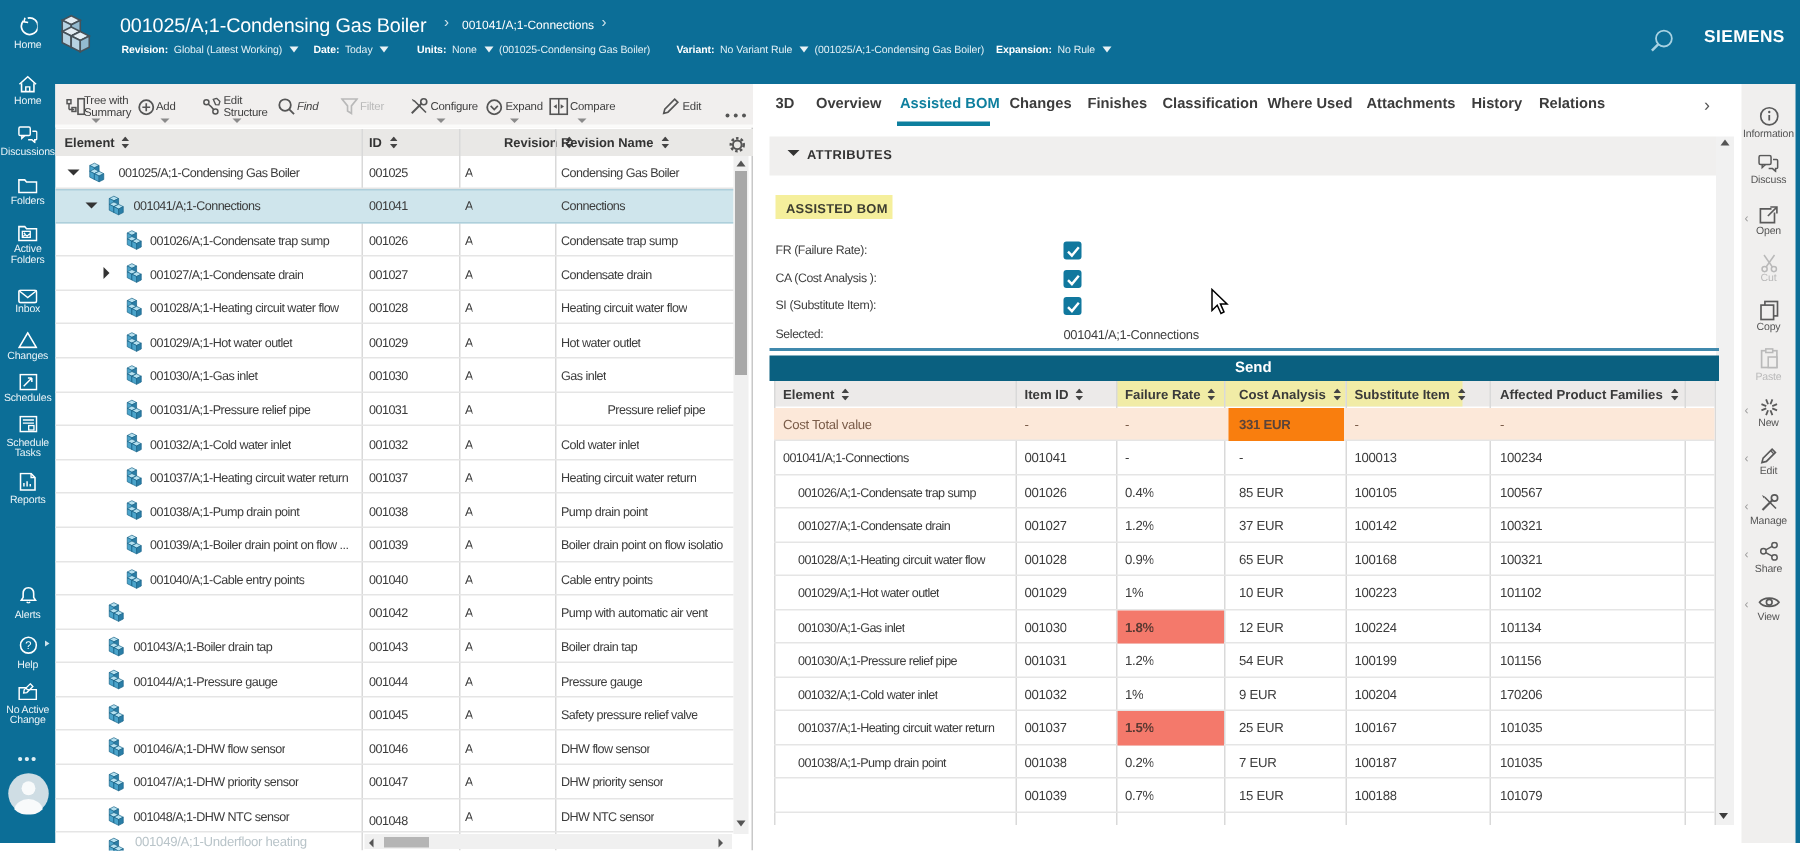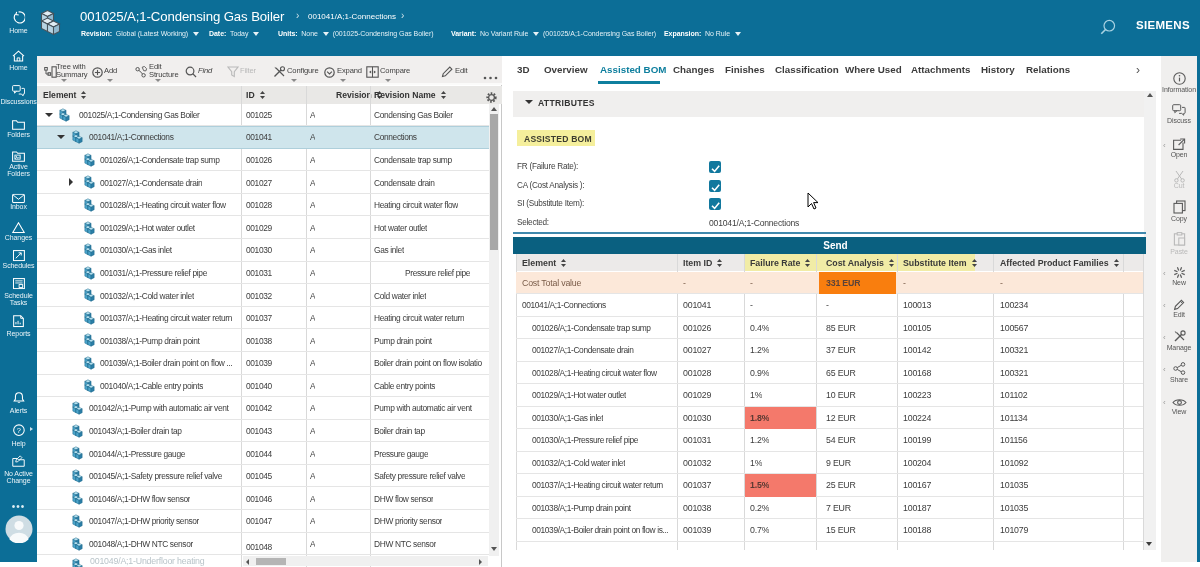--- a/index.html
+++ b/index.html
@@ -438,21 +438,20 @@
         <path d="M5,1 L9,3 L5,5 L1,3 Z" fill="#b5e0ef" stroke="#1b6589" stroke-width="0.6"></path>
         <path d="M1,3 L5,5 L5,10 L1,8 Z" fill="#4ba4cb" stroke="#1b6589" stroke-width="0.6"></path>
         <path d="M5,5 L9,3 L9,8 L5,10 Z" fill="#2a7ea7" stroke="#1b6589" stroke-width="0.6"></path>
         <path d="M5,6 L9,8 L5,10 L1,8 Z" fill="#b5e0ef" stroke="#1b6589" stroke-width="0.6"></path>
         <path d="M1,8 L5,10 L5,15 L1,13 Z" fill="#4ba4cb" stroke="#1b6589" stroke-width="0.6"></path>
         <path d="M5,10 L9,8 L9,13 L5,15 Z" fill="#2a7ea7" stroke="#1b6589" stroke-width="0.6"></path>
         <path d="M9,8 L13,10 L9,12 L5,10 Z" fill="#b5e0ef" stroke="#1b6589" stroke-width="0.6"></path>
         <path d="M5,10 L9,12 L9,17 L5,15 Z" fill="#4ba4cb" stroke="#1b6589" stroke-width="0.6"></path>
         <path d="M9,12 L13,10 L13,15 L9,17 Z" fill="#2a7ea7" stroke="#1b6589" stroke-width="0.6"></path>
       </svg></div>
-    <div class="abs tcell tre" style="left:89px;top:397.14px;height:22.58px;max-width:151px;">001042/A;1-Pump with automatic air vent</div>
     <div class="abs tcell tre" style="left:246px;top:397.14px;height:22.58px;">001042</div>
     <div class="abs tcell tre" style="left:310px;top:397.14px;height:22.58px;">A</div>
     <div class="abs tcell tre" style="left:374px;top:397.14px;height:22.58px;max-width:112px;">Pump with automatic air vent</div>
     <div class="abs" style="left:37px;top:419.72px;width:452px;height:22.58px;border-bottom:1px solid #e5e5e5;"></div>
     <div class="abs" style="left:72px;top:423.72px;"><svg width="11" height="14" viewBox="0 0 14 18">
         <path d="M5,1 L9,3 L5,5 L1,3 Z" fill="#b5e0ef" stroke="#1b6589" stroke-width="0.6"></path>
         <path d="M1,3 L5,5 L5,10 L1,8 Z" fill="#4ba4cb" stroke="#1b6589" stroke-width="0.6"></path>
         <path d="M5,5 L9,3 L9,8 L5,10 Z" fill="#2a7ea7" stroke="#1b6589" stroke-width="0.6"></path>
         <path d="M5,6 L9,8 L5,10 L1,8 Z" fill="#b5e0ef" stroke="#1b6589" stroke-width="0.6"></path>
         <path d="M1,8 L5,10 L5,15 L1,13 Z" fill="#4ba4cb" stroke="#1b6589" stroke-width="0.6"></path>
@@ -486,21 +485,20 @@
         <path d="M5,1 L9,3 L5,5 L1,3 Z" fill="#b5e0ef" stroke="#1b6589" stroke-width="0.6"></path>
         <path d="M1,3 L5,5 L5,10 L1,8 Z" fill="#4ba4cb" stroke="#1b6589" stroke-width="0.6"></path>
         <path d="M5,5 L9,3 L9,8 L5,10 Z" fill="#2a7ea7" stroke="#1b6589" stroke-width="0.6"></path>
         <path d="M5,6 L9,8 L5,10 L1,8 Z" fill="#b5e0ef" stroke="#1b6589" stroke-width="0.6"></path>
         <path d="M1,8 L5,10 L5,15 L1,13 Z" fill="#4ba4cb" stroke="#1b6589" stroke-width="0.6"></path>
         <path d="M5,10 L9,8 L9,13 L5,15 Z" fill="#2a7ea7" stroke="#1b6589" stroke-width="0.6"></path>
         <path d="M9,8 L13,10 L9,12 L5,10 Z" fill="#b5e0ef" stroke="#1b6589" stroke-width="0.6"></path>
         <path d="M5,10 L9,12 L9,17 L5,15 Z" fill="#4ba4cb" stroke="#1b6589" stroke-width="0.6"></path>
         <path d="M9,12 L13,10 L13,15 L9,17 Z" fill="#2a7ea7" stroke="#1b6589" stroke-width="0.6"></path>
       </svg></div>
-    <div class="abs tcell tre" style="left:89px;top:464.88px;height:22.58px;max-width:151px;">001045/A;1-Safety pressure relief valve</div>
     <div class="abs tcell tre" style="left:246px;top:464.88px;height:22.58px;">001045</div>
     <div class="abs tcell tre" style="left:310px;top:464.88px;height:22.58px;">A</div>
     <div class="abs tcell tre" style="left:374px;top:464.88px;height:22.58px;max-width:112px;">Safety pressure relief valve</div>
     <div class="abs" style="left:37px;top:487.4599999999999px;width:452px;height:22.58px;border-bottom:1px solid #e5e5e5;"></div>
     <div class="abs" style="left:72px;top:491.4599999999999px;"><svg width="11" height="14" viewBox="0 0 14 18">
         <path d="M5,1 L9,3 L5,5 L1,3 Z" fill="#b5e0ef" stroke="#1b6589" stroke-width="0.6"></path>
         <path d="M1,3 L5,5 L5,10 L1,8 Z" fill="#4ba4cb" stroke="#1b6589" stroke-width="0.6"></path>
         <path d="M5,5 L9,3 L9,8 L5,10 Z" fill="#2a7ea7" stroke="#1b6589" stroke-width="0.6"></path>
         <path d="M5,6 L9,8 L5,10 L1,8 Z" fill="#b5e0ef" stroke="#1b6589" stroke-width="0.6"></path>
         <path d="M1,8 L5,10 L5,15 L1,13 Z" fill="#4ba4cb" stroke="#1b6589" stroke-width="0.6"></path>
@@ -714,38 +712,37 @@
     <div class="abs tcell" style="left:750px;top:429.0px;height:22.5px;">1.2%</div>
     <div class="abs tcell" style="left:826px;top:429.0px;height:22.5px;">54 EUR</div>
     <div class="abs tcell" style="left:903px;top:429.0px;height:22.5px;">100199</div>
     <div class="abs tcell" style="left:1000px;top:429.0px;height:22.5px;">101156</div>
     <div class="abs" style="left:516px;top:451.5px;width:627px;height:22.5px;border-bottom:1px solid #e5e5e5;"></div>
     <div class="abs tcell ecl" style="left:532px;top:451.5px;height:22.5px;max-width:141px;">001032/A;1-Cold water inlet</div>
     <div class="abs tcell" style="left:683px;top:451.5px;height:22.5px;">001032</div>
     <div class="abs tcell" style="left:750px;top:451.5px;height:22.5px;">1%</div>
     <div class="abs tcell" style="left:826px;top:451.5px;height:22.5px;">9 EUR</div>
     <div class="abs tcell" style="left:903px;top:451.5px;height:22.5px;">100204</div>
-    <div class="abs tcell" style="left:1000px;top:451.5px;height:22.5px;">101092</div>
+    <div class="abs tcell" style="left:1000px;top:451.5px;height:22.5px;">170206</div>
     <div class="abs" style="left:516px;top:474.0px;width:627px;height:22.5px;border-bottom:1px solid #e5e5e5;"></div>
     <div class="abs tcell ecl" style="left:532px;top:474.0px;height:22.5px;max-width:141px;">001037/A;1-Heating circuit water return</div>
     <div class="abs tcell" style="left:683px;top:474.0px;height:22.5px;">001037</div>
     <div class="abs" style="left:745px;top:474.0px;width:71px;height:22.5px;background:#f4796b;"></div>
     <div class="abs tcell" style="left:750px;top:474.0px;height:22.5px;font-weight:bold;color:#5b3a33;">1.5%</div>
     <div class="abs tcell" style="left:826px;top:474.0px;height:22.5px;">25 EUR</div>
     <div class="abs tcell" style="left:903px;top:474.0px;height:22.5px;">100167</div>
     <div class="abs tcell" style="left:1000px;top:474.0px;height:22.5px;">101035</div>
     <div class="abs" style="left:516px;top:496.5px;width:627px;height:22.5px;border-bottom:1px solid #e5e5e5;"></div>
     <div class="abs tcell ecl" style="left:532px;top:496.5px;height:22.5px;max-width:141px;">001038/A;1-Pump drain point</div>
     <div class="abs tcell" style="left:683px;top:496.5px;height:22.5px;">001038</div>
     <div class="abs tcell" style="left:750px;top:496.5px;height:22.5px;">0.2%</div>
     <div class="abs tcell" style="left:826px;top:496.5px;height:22.5px;">7 EUR</div>
     <div class="abs tcell" style="left:903px;top:496.5px;height:22.5px;">100187</div>
     <div class="abs tcell" style="left:1000px;top:496.5px;height:22.5px;">101035</div>
     <div class="abs" style="left:516px;top:519.0px;width:627px;height:22.5px;border-bottom:1px solid #e5e5e5;"></div>
-    <div class="abs tcell ecl" style="left:532px;top:519.0px;height:22.5px;max-width:141px;">001039/A;1-Boiler drain point on flow is...</div>
     <div class="abs tcell" style="left:683px;top:519.0px;height:22.5px;">001039</div>
     <div class="abs tcell" style="left:750px;top:519.0px;height:22.5px;">0.7%</div>
     <div class="abs tcell" style="left:826px;top:519.0px;height:22.5px;">15 EUR</div>
     <div class="abs tcell" style="left:903px;top:519.0px;height:22.5px;">100188</div>
     <div class="abs tcell" style="left:1000px;top:519.0px;height:22.5px;">101079</div>
     <div class="abs" style="left:1161px;top:56px;width:36px;height:506px;background:#f0efee;"></div>
     <div class="abs" style="left:1161px;top:71px;width:36px;text-align:center;"><svg width="13" height="13" viewBox="0 0 13 13">
         <circle cx="6.5" cy="6.5" r="5.7" fill="none" stroke="#5a5a5a" stroke-width="1.1"></circle>
         <line x1="6.5" y1="5.6" x2="6.5" y2="9.4" stroke="#5a5a5a" stroke-width="1.2"></line>
         <circle cx="6.5" cy="3.7" r="0.8" fill="#5a5a5a"></circle>

